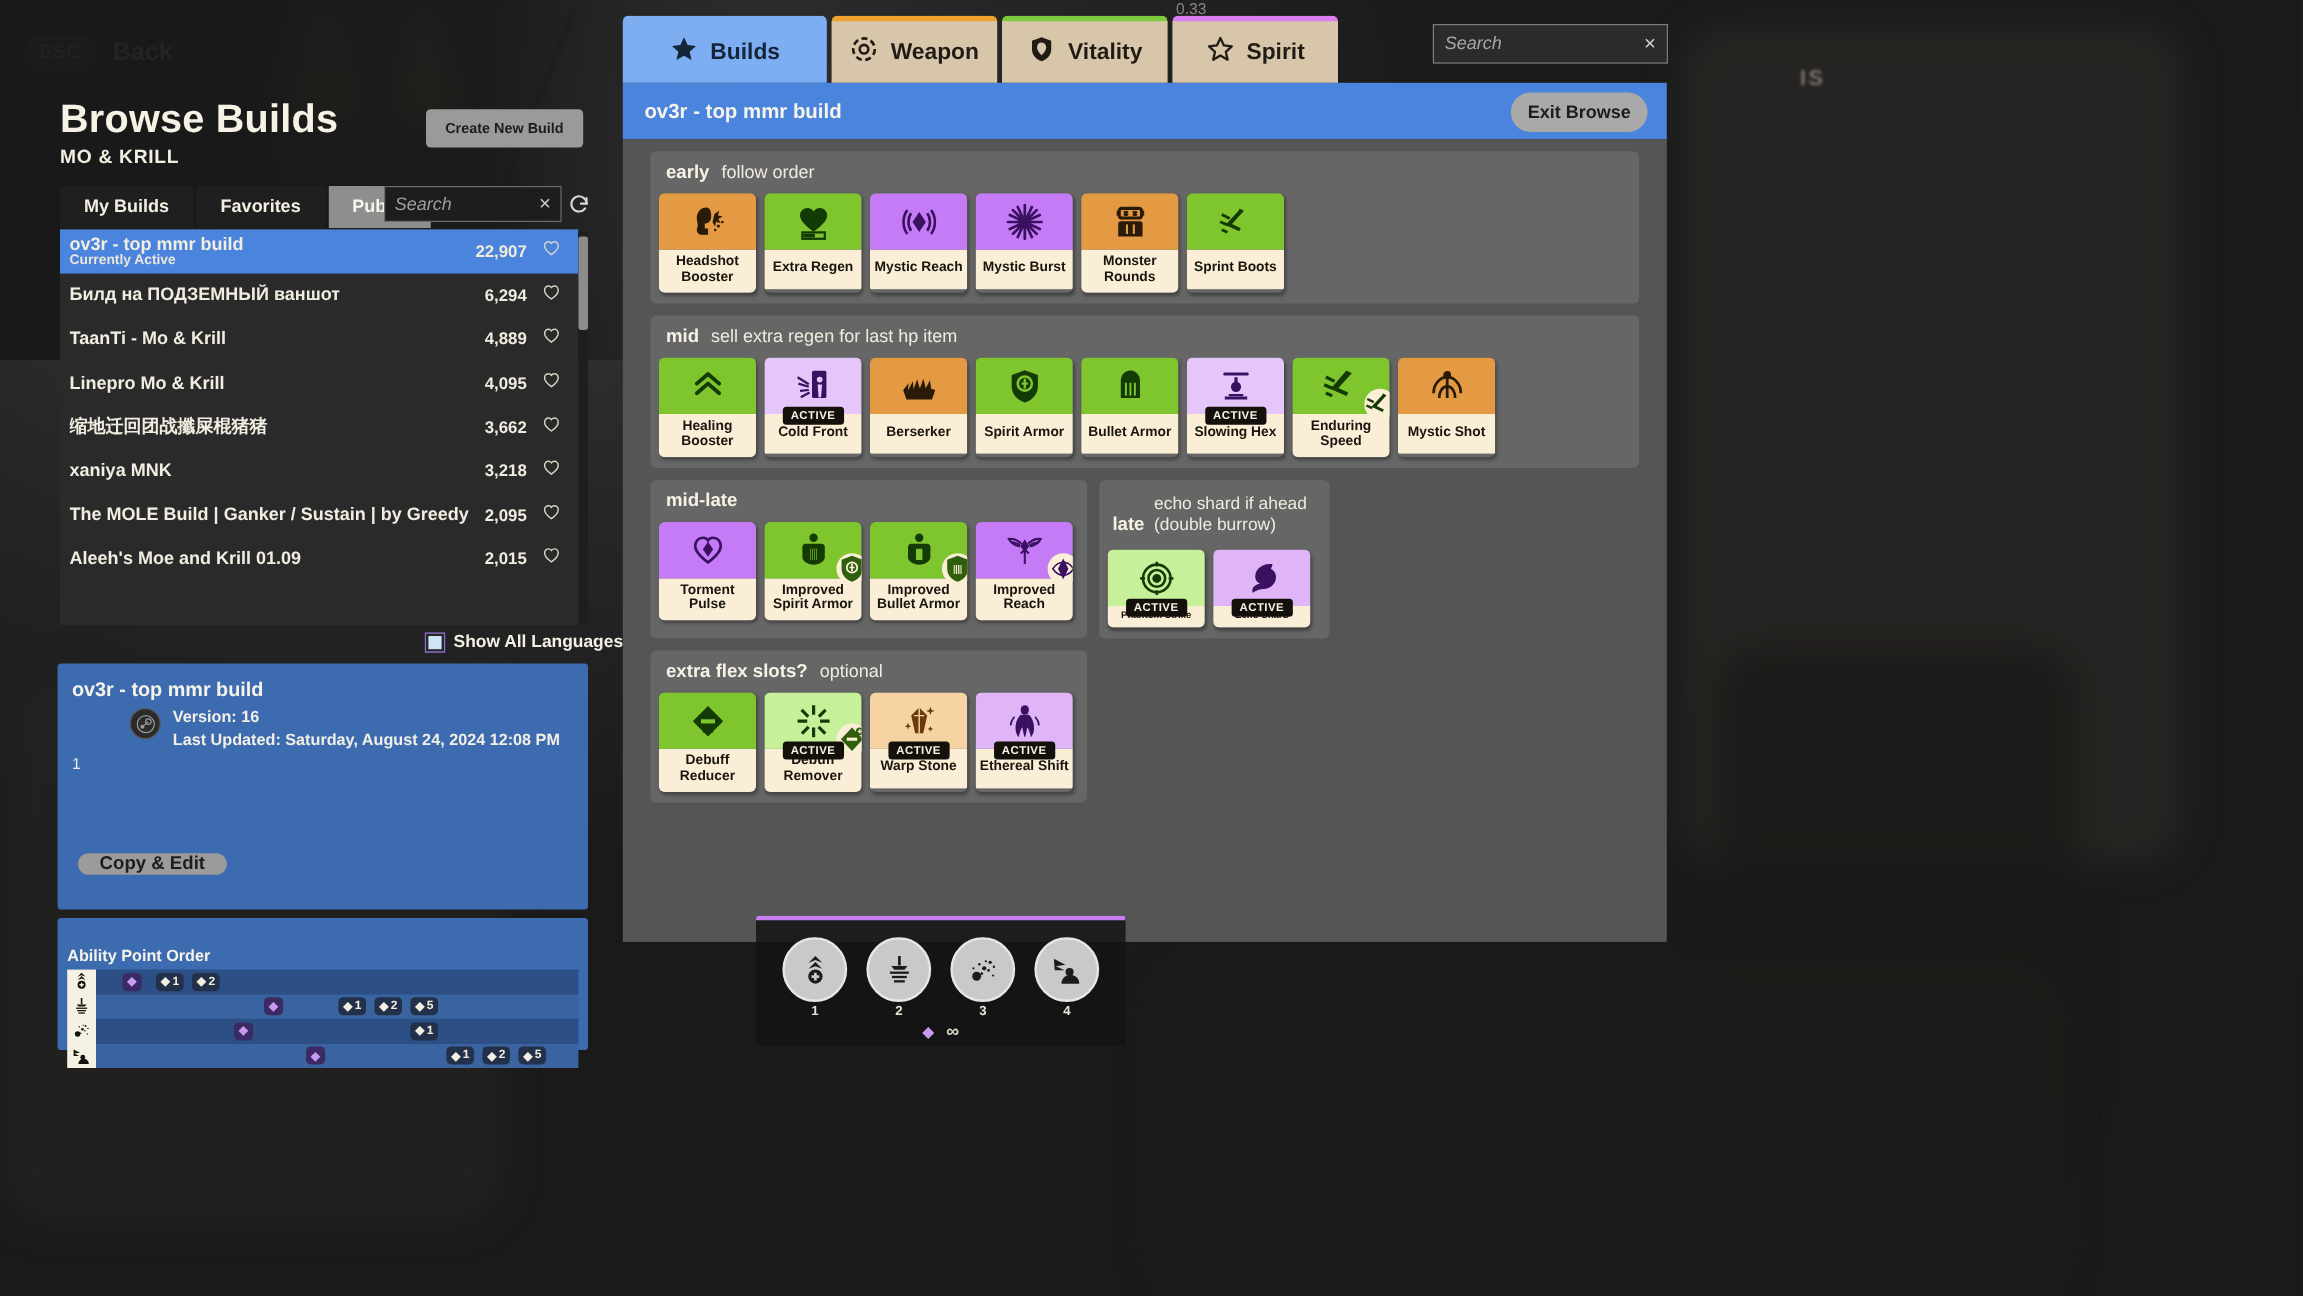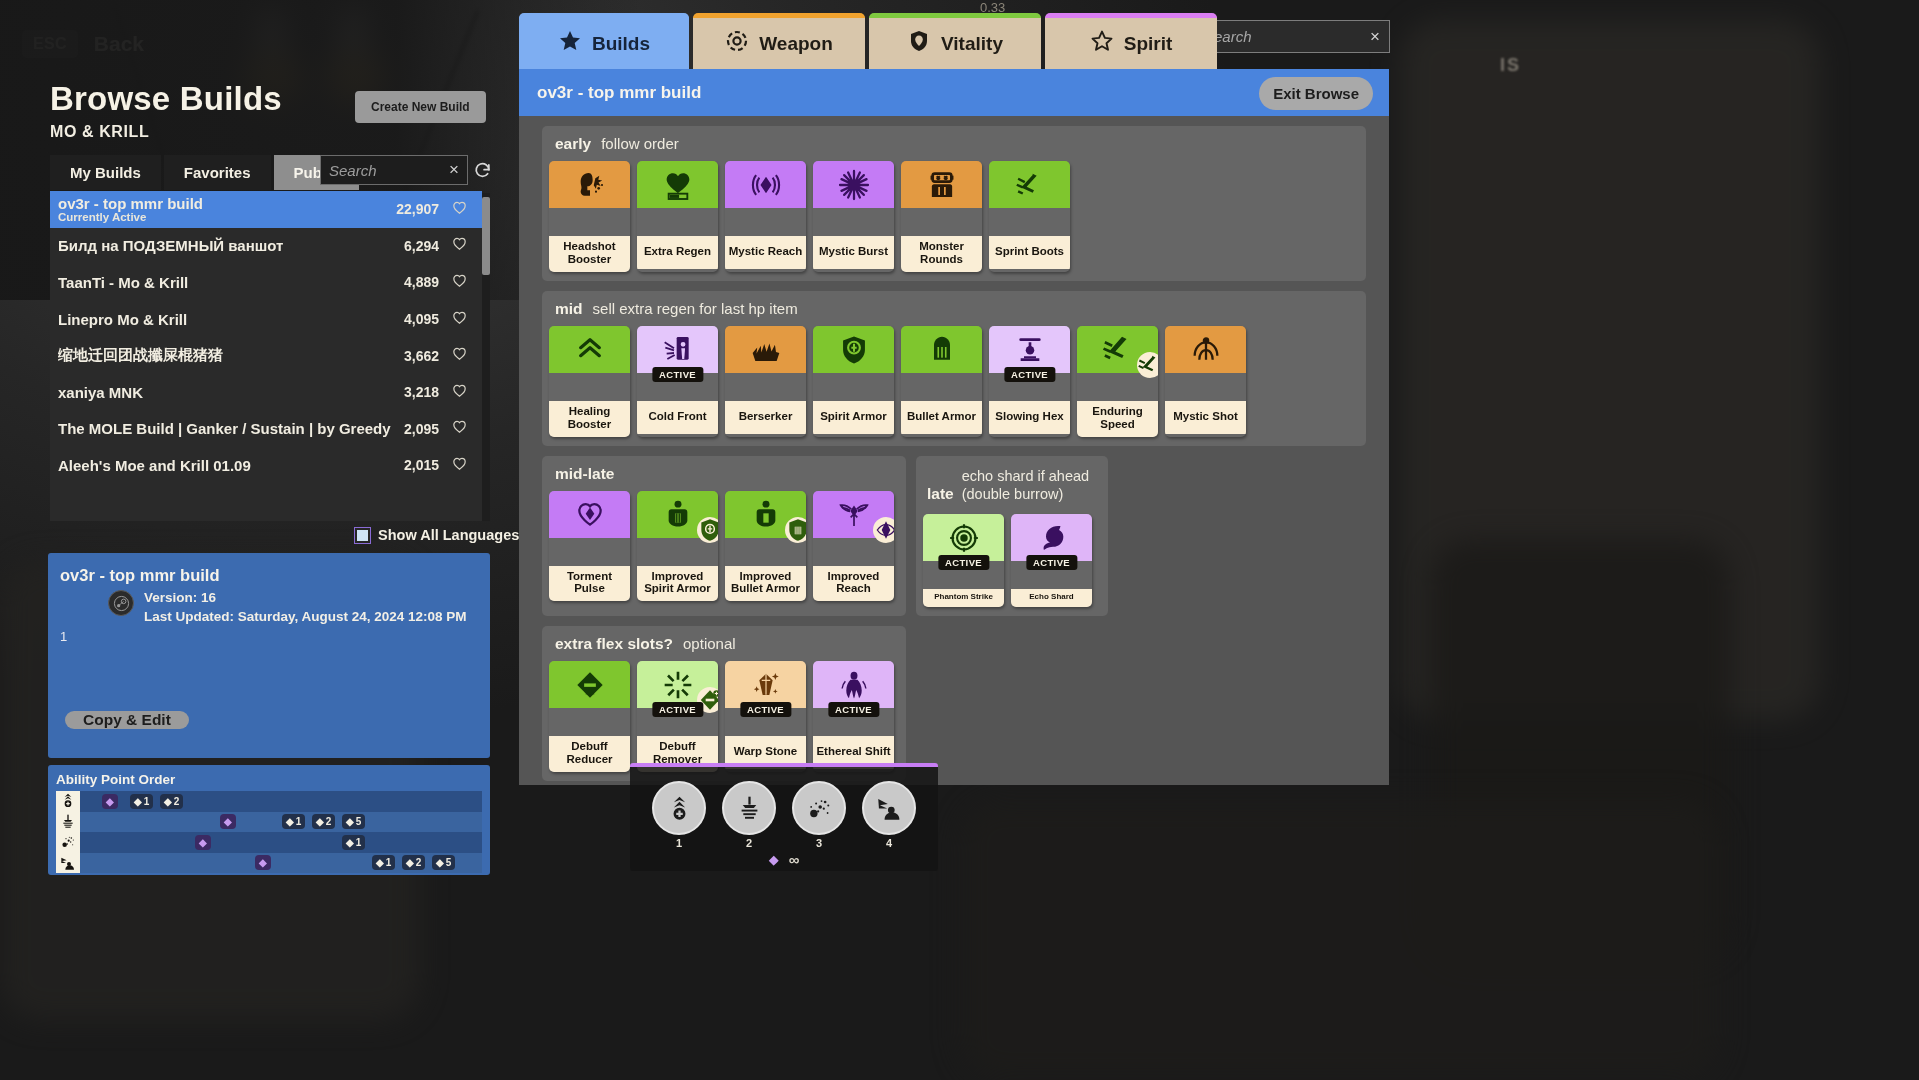--- a/index.html
+++ b/index.html
@@ -106,21 +106,21 @@
   .detail-desc { position: absolute; left: 12px; top: 76px; color: #e9eaf1; font-size: 13px; }
   .copy-edit-btn {
     position: absolute; left: 17px; top: 158px;
     background: #9b9b9b; color: #1d1d1d; font-size: 15.5px; font-weight: bold;
     padding: 0 18px; border: none; border-radius: 20px; cursor: pointer;
   }
 
   
   .apo-card {
     position: absolute; left: 48px; top: 765px; width: 442px; height: 110px;
-    background: #3c6bb0; border-radius: 3px; padding: 7px 8px;
+    background: #3c6bb0; border-radius: 3px; padding: 24px 8px;
   }
   .apo-title { color: #f6f3ea; font-size: 13.5px; font-weight: bold; margin-bottom: 4px; }
   .apo-grid { display: flex; }
   .apo-icons { width: 24px; background: #f6f2e3; display: flex; flex-direction: column; }
   .apo-icons .ai { height: 20.5px; display: flex; align-items: center; justify-content: center; }
   .apo-icons .ai svg { width: 16px; height: 16px; }
   .apo-rows { flex: 1; display: flex; flex-direction: column; }
   .apo-row { height: 20.5px; position: relative; }
   .apo-row:nth-child(odd) { background: #2c4f85; }
   .apo-row:nth-child(even) { background: #3a649f; }
@@ -129,21 +129,21 @@
     display: flex; align-items: center; gap: 2px; padding: 0 4px;
     background: #22304a; color: #f2eee2; font-size: 10px; font-weight: bold;
   }
   .pip.big { background: #3b2a63; }
   .pip .dia { color: #c79bf0; font-size: 10px; }
   .pip .dia.w { color: #f3efe3; }
 
   
   .main-tabs { position: absolute; left: 519px; top: 13px; display: flex; align-items: flex-start; gap: 4px; z-index: 5; }
   .mtab {
-    width: 172px; height: 56px; background: #d8c6ab; color: #201c15;
+    width: 138px; height: 56px; background: #d8c6ab; color: #201c15;
     display: flex; align-items: center; justify-content: center; gap: 10px;
     font-size: 19px; font-weight: bold; cursor: pointer;
     border-top: 5px solid #888; border-radius: 5px 5px 0 0;
   }
   .mtab svg { width: 24px; height: 24px; }
   .mtab.builds { background: #7eaef2; color: #16243a; border-top-color: #7eaef2; width: 170px; }
   .mtab.weapon { border-top-color: #f0a22e; }
   .mtab.vitality { border-top-color: #7fc93f; }
   .mtab.spirit { border-top-color: #da7ef2; }
 
@@ -180,21 +180,21 @@
   .sec-note { color: #efebdf; font-size: 15px; }
   .items { display: flex; gap: 7px; flex-wrap: wrap; }
 
   .item { width: 81px; border-radius: 5px; overflow: hidden; position: relative; cursor: pointer;
           box-shadow: 1px 2px 3px rgba(0,0,0,.35); }
   .item .art { height: 47px; display: flex; align-items: center; justify-content: center; position: relative; }
   .item .art svg { width: 32px; height: 32px; }
   .item .nm {
     background: #faeed6; color: #19150e; font-size: 11.5px; font-weight: bold;
     text-align: center; padding: 4px 2px 6px; line-height: 1.12; min-height: 33px;
-    display: flex; align-items: center; justify-content: center; margin-top: 28px;
+    display: flex; align-items: center; justify-content: center;
   }
   .item.c-orange .art { background: #e39a42; }
   .item.c-green .art { background: #7fc62e; }
   .item.c-purple .art { background: #c47bf5; }
   .item.c-lpurple .art { background: #e4c6fb; }
   .item.c-lgreen .art { background: #c6f09a; }
   .item.c-lorange .art { background: #f6d3a2; }
   .item.c-lpur2 .art { background: #dfb5f8; }
 
   .active-badge {

